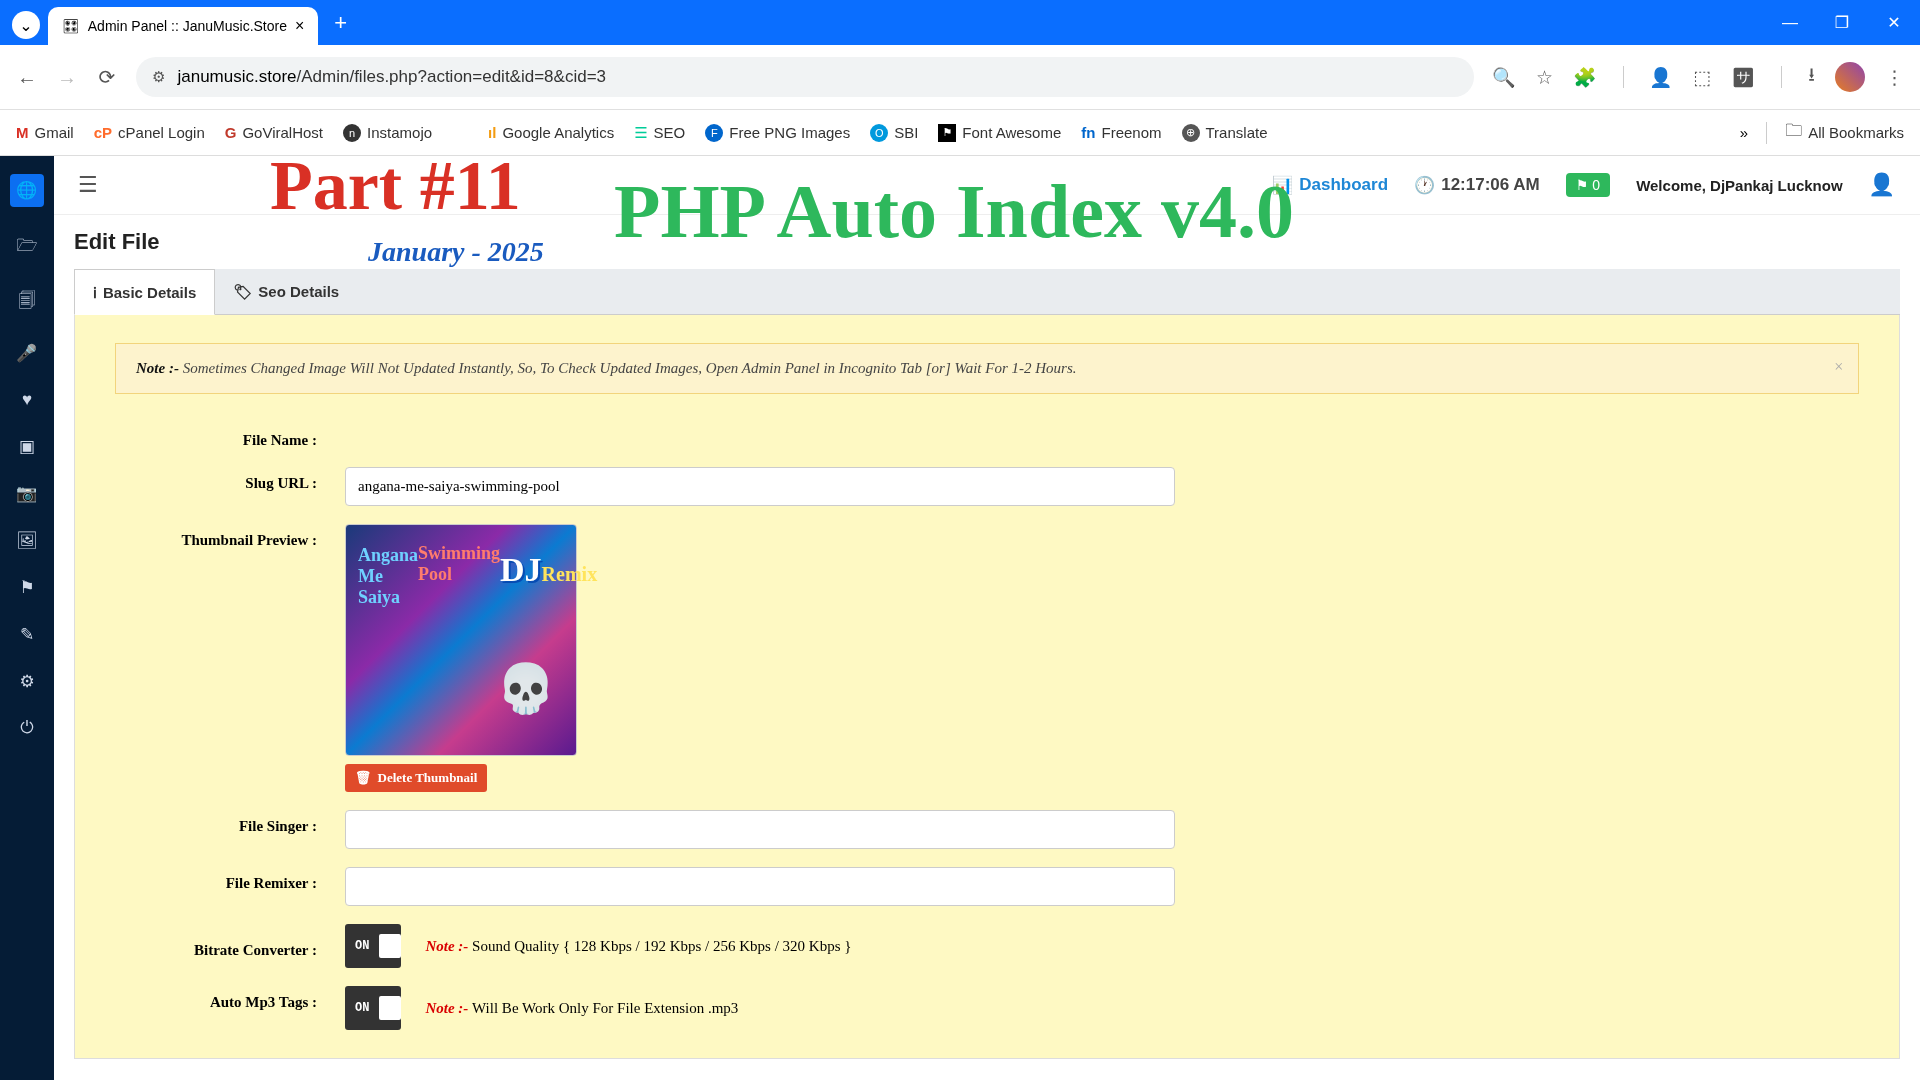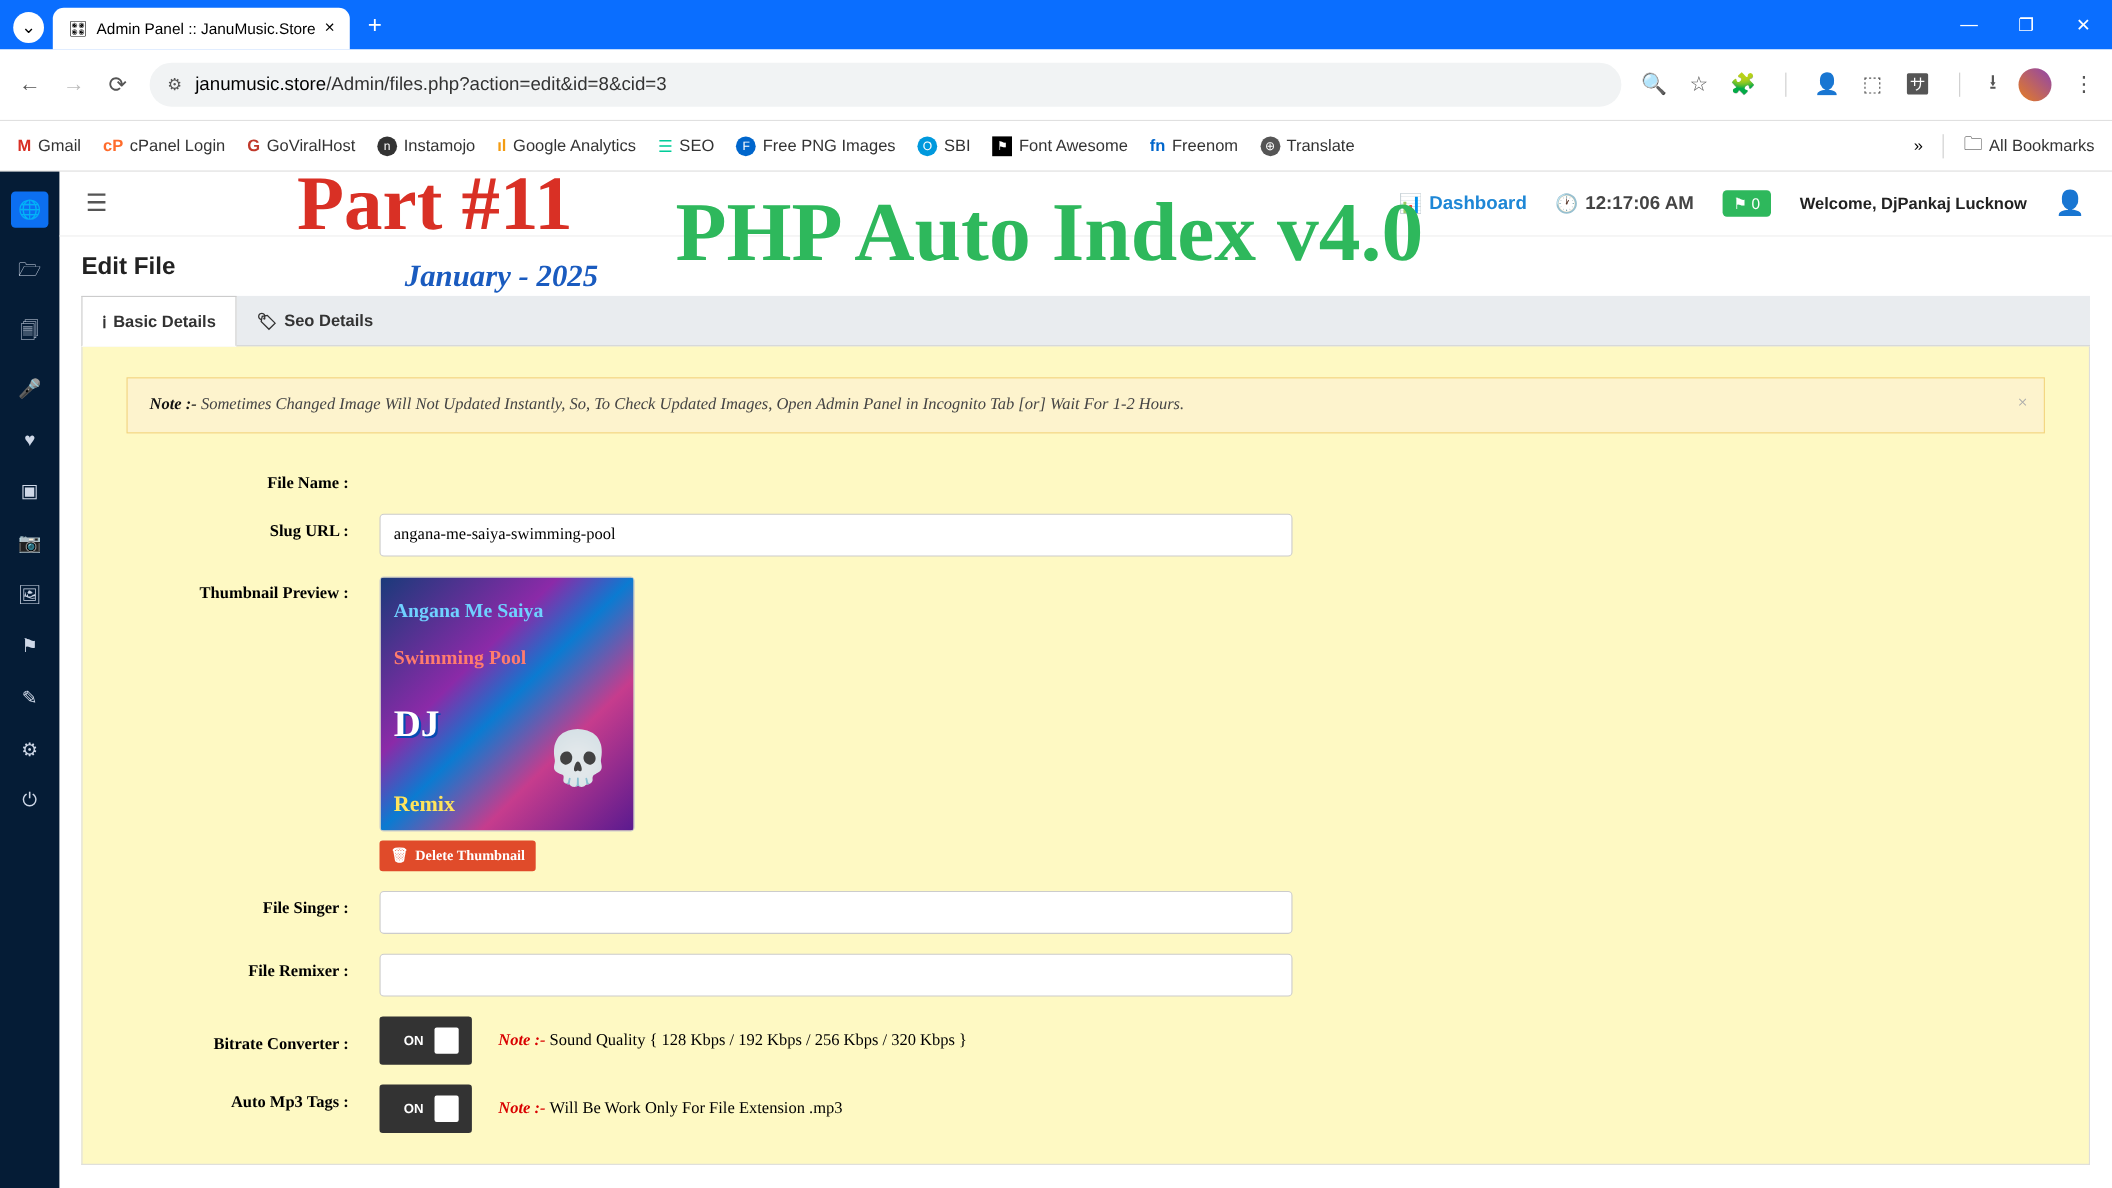--- a/index.html
+++ b/index.html
@@ -24,21 +24,21 @@
 .right-icons { display: flex; gap: 20px; align-items: center; }
 .right-icons span { font-size: 19px; color: #555; cursor: pointer; }
 .avatar { width: 30px; height: 30px; border-radius: 50%; background: linear-gradient(45deg,#e67e22,#8e44ad); }
 
 .bookmarks-bar { display: flex; align-items: center; padding: 8px 16px; gap: 20px; font-size: 15px; border-bottom: 1px solid #ddd; }
 .bookmark { display: flex; align-items: center; gap: 6px; cursor: pointer; color: #333; }
 .bk-gmail { color: #d93025; font-weight: bold; }
 .bk-cp { color: #ff6c2c; font-weight: bold; }
 .bk-gvh { color: #c0392b; font-weight:bold;}
 .bk-im { background:#333;color:#fff;border-radius:50%;width:18px;height:18px;display:inline-flex;align-items:center;justify-content:center;font-size:11px;}
-.bk-ga { color: #f39c12; font-weight:bold;}
+.bk-ga { color: #f39c12; font-weight:bold;margin-left:36px;}
 .bk-fa { background:#000;color:#fff;width:18px;height:18px;display:inline-flex;align-items:center;justify-content:center;font-size:11px;}
 .bk-fn { color:#0066cc;font-weight:bold;}
 .bk-tr { background:#555;color:#fff;border-radius:50%;width:18px;height:18px;display:inline-flex;align-items:center;justify-content:center;font-size:11px;}
 .all-bm { margin-left: auto; display: flex; gap: 12px; align-items: center; }
 .folder-icon { font-size: 17px; }
 
 
 .app { display: flex; height: calc(1080px - 45px - 60px - 43px); }
 .sidebar { width: 54px; background: #051c36; display: flex; flex-direction: column; align-items: center; padding-top: 18px; gap: 26px; color: #cfd8e8; }
 .sidebar .side-icon { font-size: 17px; cursor: pointer; }
@@ -67,29 +67,29 @@
 .form-body { padding: 28px 40px; background: #fef9c3; border: 1px solid #ddd; border-top: none; }
 .alert { background: #fdf3cd; border: 1px solid #f2d47c; padding: 16px 20px; font-size: 15px; font-style: italic; color: #444; font-family: 'Times New Roman', serif; margin-bottom: 30px; position:relative; }
 .alert b { color: #111; }
 .alert-close { position:absolute; right:14px; top:14px; font-size:16px; color:#aaa; cursor:pointer;}
 
 .form-row { display: flex; margin-bottom: 18px; align-items: flex-start; }
 .form-label { width: 230px; text-align: right; padding-right: 28px; font-weight: bold; font-size: 15px; font-family: 'Times New Roman', serif; padding-top: 8px; }
 .form-field { flex: 1; max-width: 830px; }
 input.text-input { width: 100%; padding: 10px 12px; font-size: 15px; font-family: 'Times New Roman', serif; border: 1px solid #ccc; border-radius: 4px; }
 
-.thumb-box { border: 1px solid #ccc; padding: 4px; width: 232px; height: 232px; border-radius: 4px; background: linear-gradient(135deg,#1a3a7a 0%,#8b2aa8 35%,#0b7bd1 50%,#c63c8d 70%,#5a1a8f 100%); display:flex; flex-direction:column; align-items:flex-start; justify-content:space-between; padding:12px; color:#fff; font-family: 'Comic Sans MS', cursive; position:relative;}
+.thumb-box { border: 1px solid #ccc; padding: 4px; width: 232px; height: 232px; border-radius: 4px; background: linear-gradient(135deg,#1a3a7a 0%,#8b2aa8 35%,#0b7bd1 50%,#c63c8d 70%,#5a1a8f 100%); display:flex; flex-direction:row; align-items:flex-start; justify-content:space-between; padding:12px; color:#fff; font-family: 'Comic Sans MS', cursive; position:relative;}
 .thumb-box .t1{font-size:18px; color:#6fd1ff; font-weight:bold; margin-top:8px;}
 .thumb-box .t2{font-size:18px; color:#ff7c6d; font-weight:bold; margin-top:6px;}
 .thumb-box .t3{font-size:34px; color:#fff; font-weight:bold; margin-top:14px; text-shadow:2px 2px 0 #064bb3;}
 .thumb-box .t4{font-size:20px; color:#ffe45c; font-weight:bold; margin-top:26px;}
 .skull{position:absolute; right:20px; bottom:38px; font-size:48px;}
 .btn-del { display: inline-flex; gap: 6px; align-items: center; background: #e04b2a; color: #fff; font-size: 13px; font-weight: bold; padding: 6px 10px; border-radius: 3px; margin-top: 8px; cursor: pointer; font-family: 'Times New Roman', serif; }
 
-.toggle { display: inline-flex; align-items: center; background: #333; border-radius: 3px; height: 44px; padding: 0 12px; }
+.toggle { display: inline-flex; align-items: center; background: #333; border-radius: 3px; height: 44px; padding: 0 0; font-family: Liberation Mono, monospace; }
 .toggle-label { color: #fff; font-size: 12px; font-weight: bold; padding: 0 10px; }
 .toggle-knob { background: #fff; width: 22px; height: 24px; border-radius: 2px; }
 .note { margin-left: 24px; font-family: 'Times New Roman', serif; font-size: 15px; }
 .note b { color: #d90000; font-style: italic; }
 .divider { border-left: 1px solid #ccc; height: 22px; margin: 0 6px; align-self: center;}
 </style>
 </head>
 <body>
 
 <div class="browser-top">

